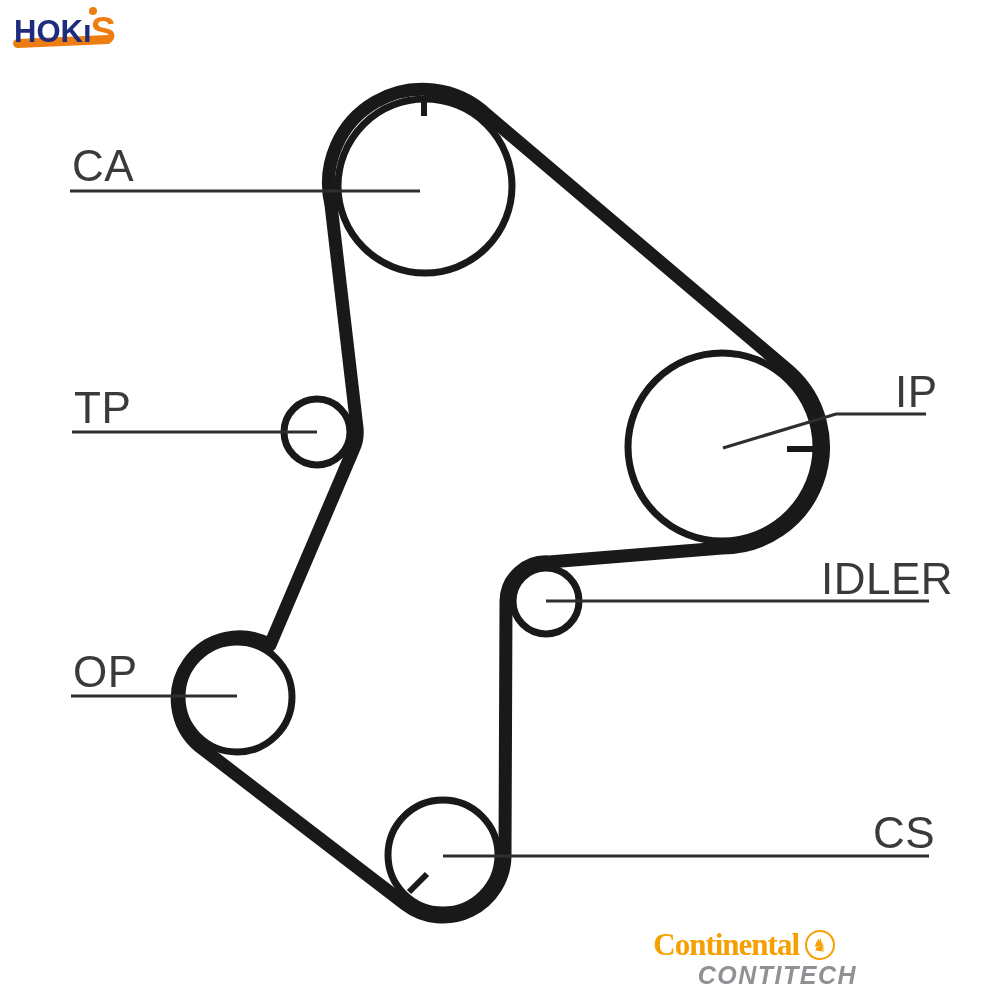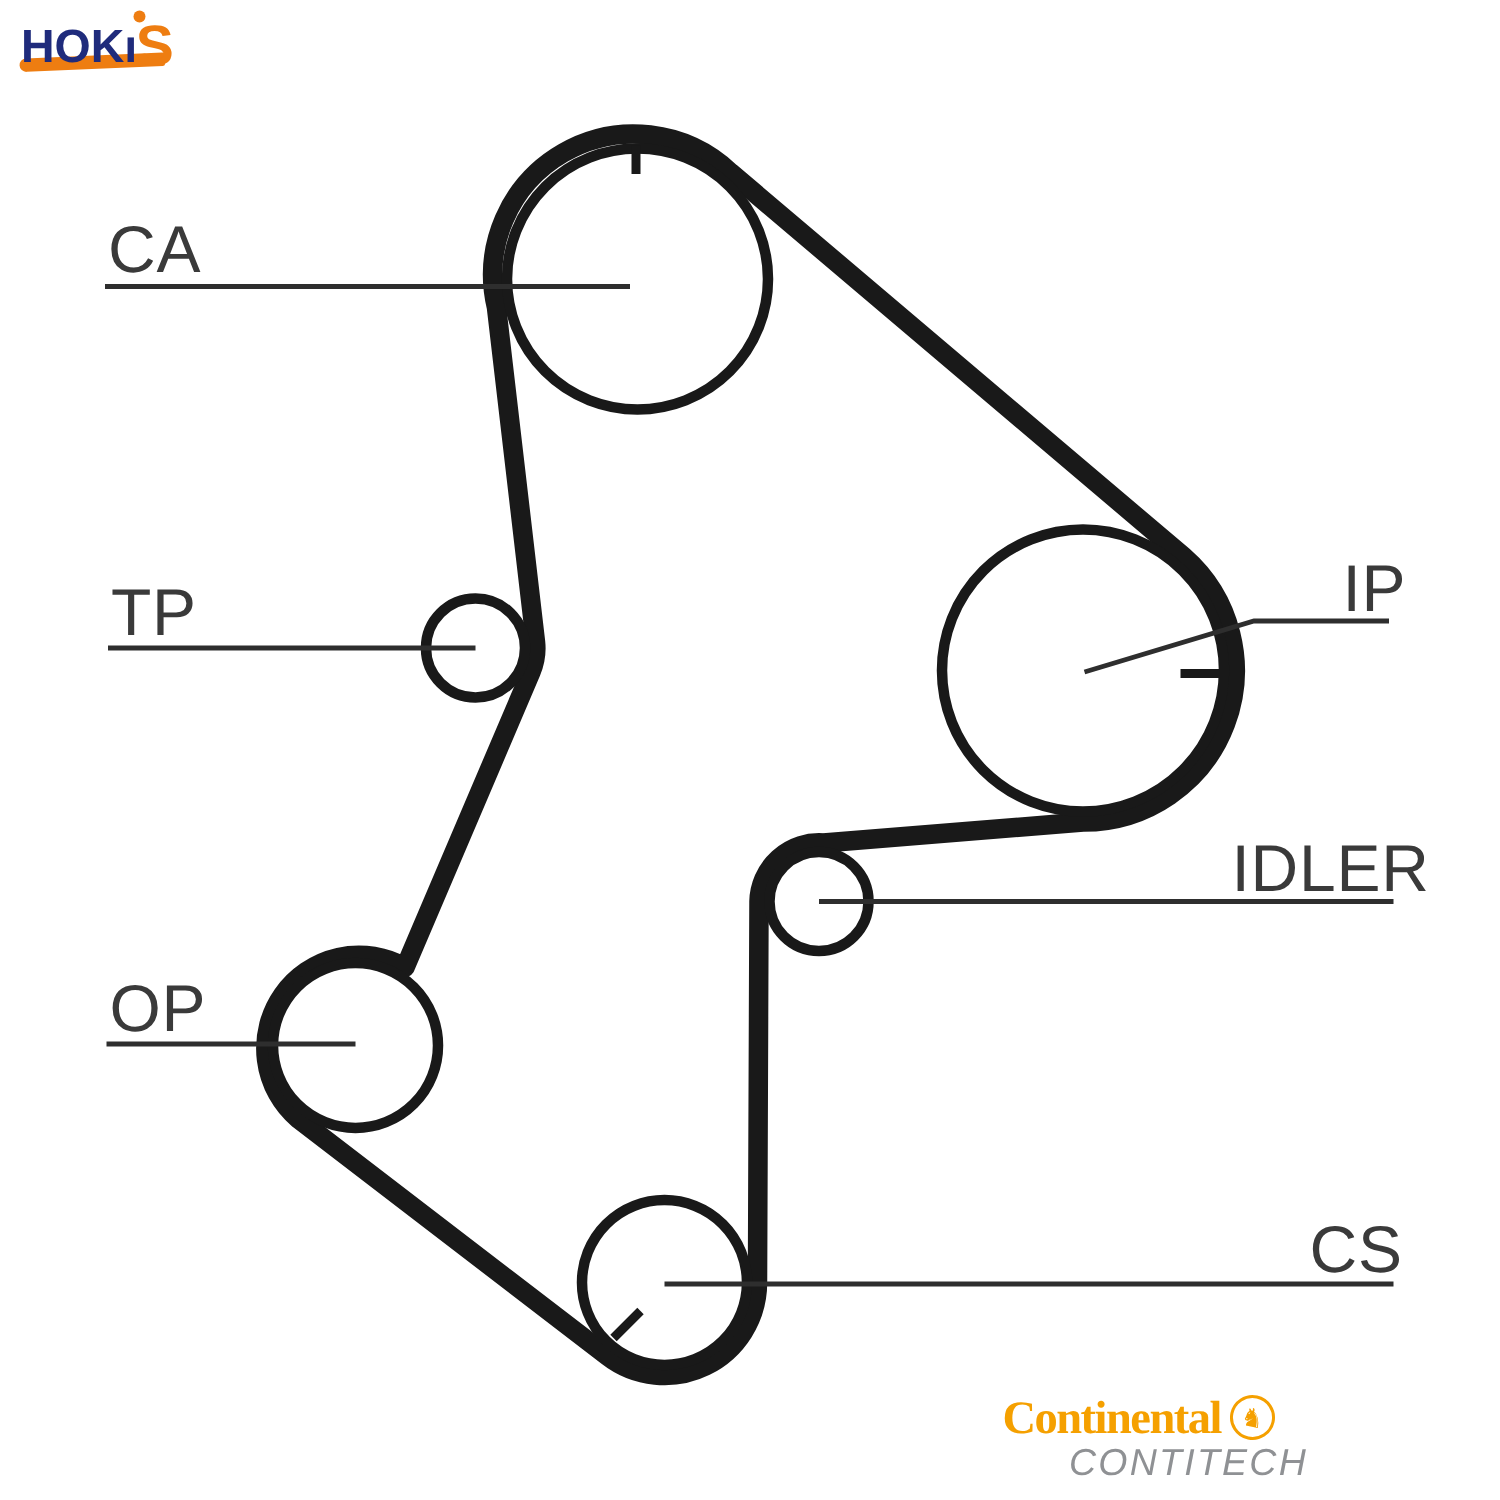--- a/index.html
+++ b/index.html
@@ -99,21 +99,21 @@
     font-family: "Liberation Sans", sans-serif;
     font-size: 44px;
     font-weight: 400;
     letter-spacing: 0.5px;
     fill: #3A3A3A;
   }
 
   
   .conti {
     position: absolute;
-    right: 8px;
+    right: 23px;
     bottom: 10px;
     text-align: right;
   }
   .conti-row {
     display: flex;
     align-items: center;
     justify-content: flex-end;
     gap: 6px;
     margin-right: 22px;
   }
@@ -134,21 +134,21 @@
     align-items: center;
     justify-content: center;
     color: #F5A000;
     font-size: 17px;
     line-height: 1;
     transform: rotate(12deg);
   }
   .contitech {
     font-family: "Liberation Sans", sans-serif;
     font-size: 25px;
-    font-weight: 400;
+    font-weight: 700;
     font-style: italic;
     letter-spacing: 1.5px;
     color: #8F9194;
     margin-top: 1px;
   }
 </style>
 </head>
 <body>
 
 <div class="stage">

